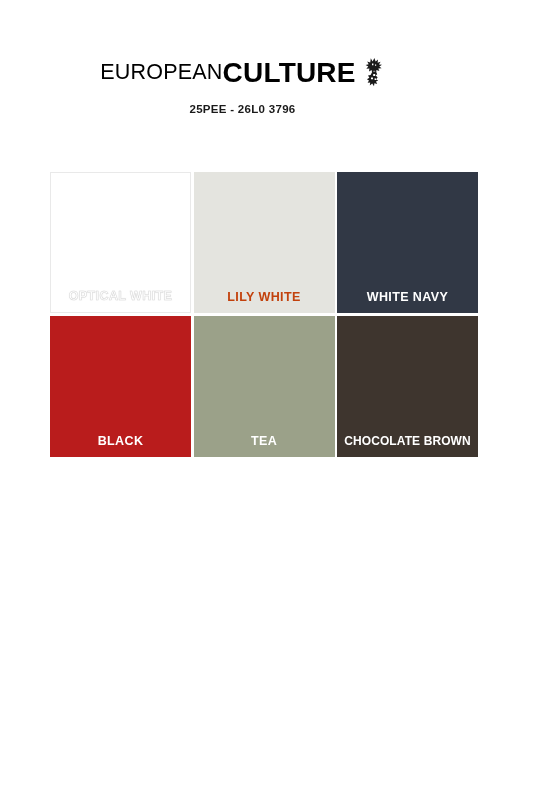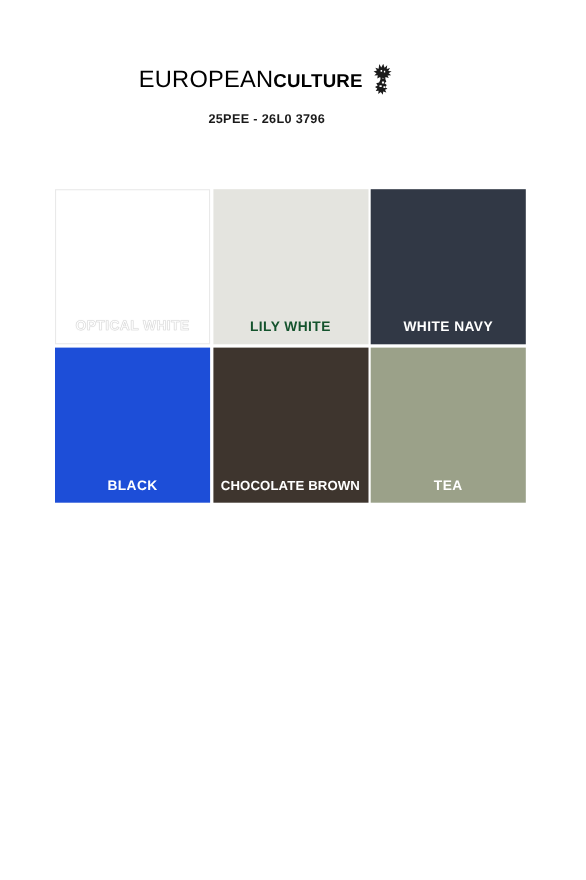--- a/index.html
+++ b/index.html
@@ -30,21 +30,21 @@
     white-space: nowrap;
   }
   .wordmark-light {
     font-size: 21.5px;
     font-weight: 300;
     letter-spacing: 0.2px;
     color: #000000;
     line-height: 1;
   }
   .wordmark-bold {
-    font-size: 17px;
+    font-size: 28px;
     font-weight: 700;
     letter-spacing: 0.2px;
     color: #000000;
     line-height: 1;
   }
   .crest {
     display: inline-block;
     width: 22px;
     height: 30px;
     margin-left: 7px;
@@ -131,32 +131,32 @@
   <div class="style-code">25PEE - 26L0 3796</div>
 </div>
 
 <div class="swatch-grid">
 
   <div class="swatch bordered" style="background: rgb(255, 255, 255);">
     <span class="swatch-label outlined" style="color: rgb(255, 255, 255);">OPTICAL WHITE</span>
   </div>
 
   <div class="swatch" style="background: rgb(228, 228, 223);">
-    <span class="swatch-label" style="color: #14532d;">LILY WHITE</span>
+    <span class="swatch-label" style="color: #c2410c;">LILY WHITE</span>
   </div>
 
   <div class="swatch" style="background: rgb(49, 56, 69);">
     <span class="swatch-label" style="color: rgb(255, 255, 255);">WHITE NAVY</span>
   </div>
 
-  <div class="swatch" style="background: #1d4ed8;">
+  <div class="swatch" style="background: #b91c1c;">
     <span class="swatch-label" style="color: rgb(255, 255, 255);">BLACK</span>
+  </div>
+
+  <div class="swatch" style="background: rgb(155, 161, 137);">
+    <span class="swatch-label" style="color: rgb(255, 255, 255);">TEA</span>
   </div>
 
   <div class="swatch" style="background: rgb(62, 53, 46);">
     <span class="swatch-label tight" style="color: rgb(255, 255, 255);">CHOCOLATE BROWN</span>
   </div>
 
-  <div class="swatch" style="background: rgb(155, 161, 137);">
-    <span class="swatch-label" style="color: rgb(255, 255, 255);">TEA</span>
-  </div>
-
 </div>
 
 </body></html>

